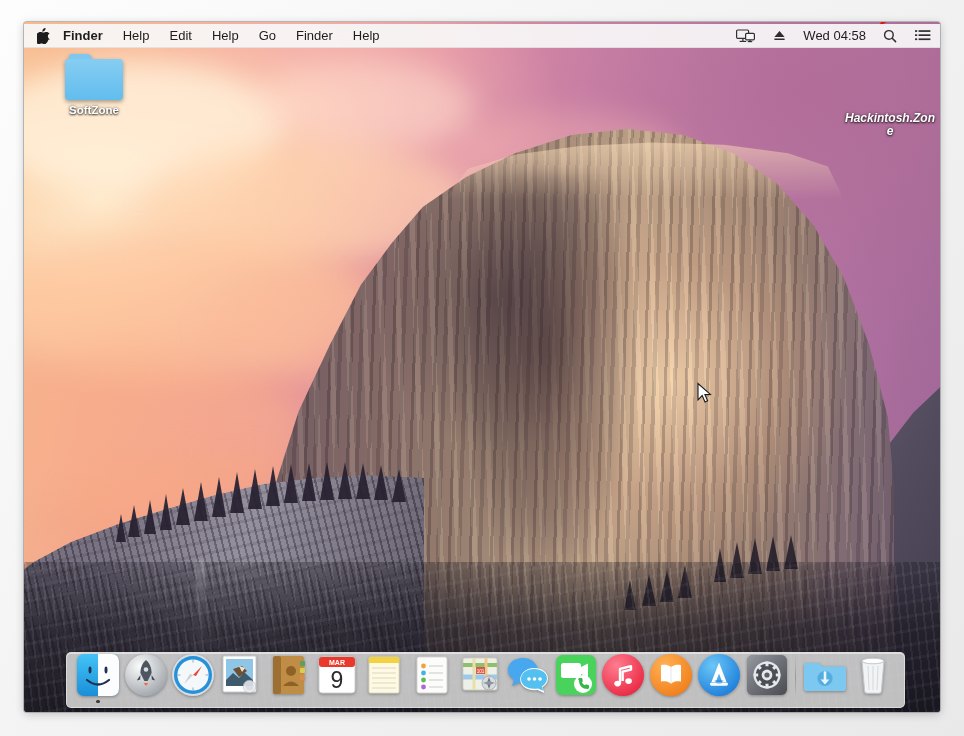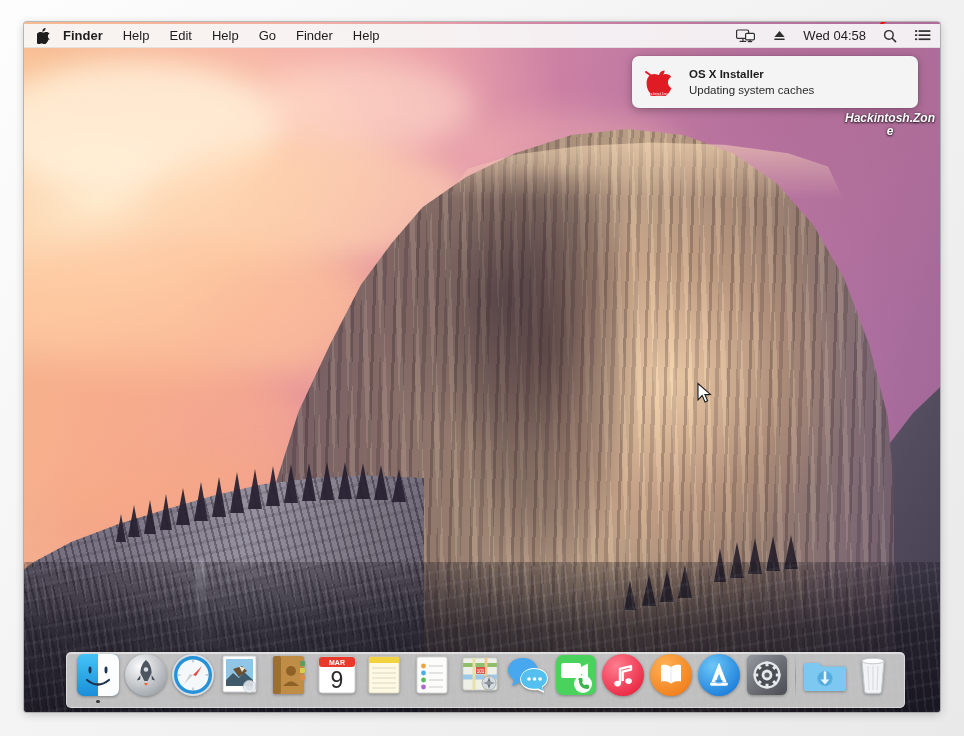--- a/index.html
+++ b/index.html
@@ -365,47 +365,39 @@
               <rect x="0" y="5.3" width="2.2" height="1.7"></rect>
                 <rect x="3.6" y="5.3" width="11.8" height="1.7"></rect>
               <rect x="0" y="9.4" width="2.2" height="1.7"></rect>
                 <rect x="3.6" y="9.4" width="11.8" height="1.7"></rect>
             </g>
           </svg>
         </div>
       </div>
     </div>
 
+    <div class="desktop-icon" id="icon-softzone">
+      <div class="folder">
+        <div class="tab"></div>
+          <div class="body"></div>
+      </div>
+      <div class="icon-label">SoftZone</div>
+    </div>
 
     <div class="desktop-icon" id="icon-hackintosh">
       <div class="folder" style="visibility:hidden">
         
       </div>
       <div class="icon-label">Hackintosh.Zone</div>
     </div>
 
     <svg id="red-mark" viewBox="0 0 26 22">
       <path d="M25 1C18 4 11 9 6 15c-1 1-2 3-3 5 3-1 6-3 9-5 5-4 10-8 13-14z" fill="#e31414"></path>
     </svg>
 
-    <div id="notification">
-      <div class="notif-icon">
-        <svg width="34" height="34" viewBox="0 0 34 34" aria-hidden="true">
-          <path d="M20.5 5.5c.2 1.6-.5 3.1-1.5 4.2-1 1.1-2.6 2-4 1.8-.2-1.6.6-3.2 1.5-4.2 1-1.1 2.7-1.9 4-1.8z" fill="#e01b24"></path>
-          <path d="M27.5 23c-.7 1.7-1.1 2.4-2 3.8-1.3 2-2.7 4.2-4.9 4.2-1.9 0-2.6-1.2-5.2-1.2s-3.3 1.2-5.2 1.2c-2.3 0-3.9-2.2-5.2-4.2C2.4 22.5 1.6 15.5 4.3 12c1.4-1.9 3.7-3 6-3 2.3 0 3.8 1.2 5.6 1.2 1.7 0 3.6-1.4 5.9-1.3 1.9.1 4 .9 5.4 2.8-4.7 2.7-4 9.4 0.3 11.3z" fill="#e01b24"></path>
-          <path d="M2 7 C8 11 15 17 21 24" stroke="#e01b24" stroke-width="2.1" fill="none" stroke-linecap="round"></path>
-          <rect x="6" y="27.5" width="16" height="3.3" rx="1" fill="#e01b24"></rect>
-          <text x="14" y="30.3" font-family="Liberation Sans, sans-serif" font-size="2.6" fill="#ffffff" text-anchor="middle">Hackintosh Zone</text>
-        </svg>
-      </div>
-      <div class="notif-text">
-        <div class="notif-title">OS X Installer</div>
-        <div class="notif-body">Updating system caches</div>
-      </div>
-    </div>
 
     <svg id="cursor" viewBox="0 0 16 22">
       <path d="M2 1.5 L2 18 L6.2 13.6 L9 20 L11.6 18.8 L8.9 12.6 L14.4 12.4 Z" fill="#ffffff" stroke="#1a1a1a" stroke-width="1.1"></path>
     </svg>
 
     <div id="dock">
 
       <div class="dock-item">
         <div class="dock-ico sq">
           <svg width="44" height="44" viewBox="0 0 44 44">

